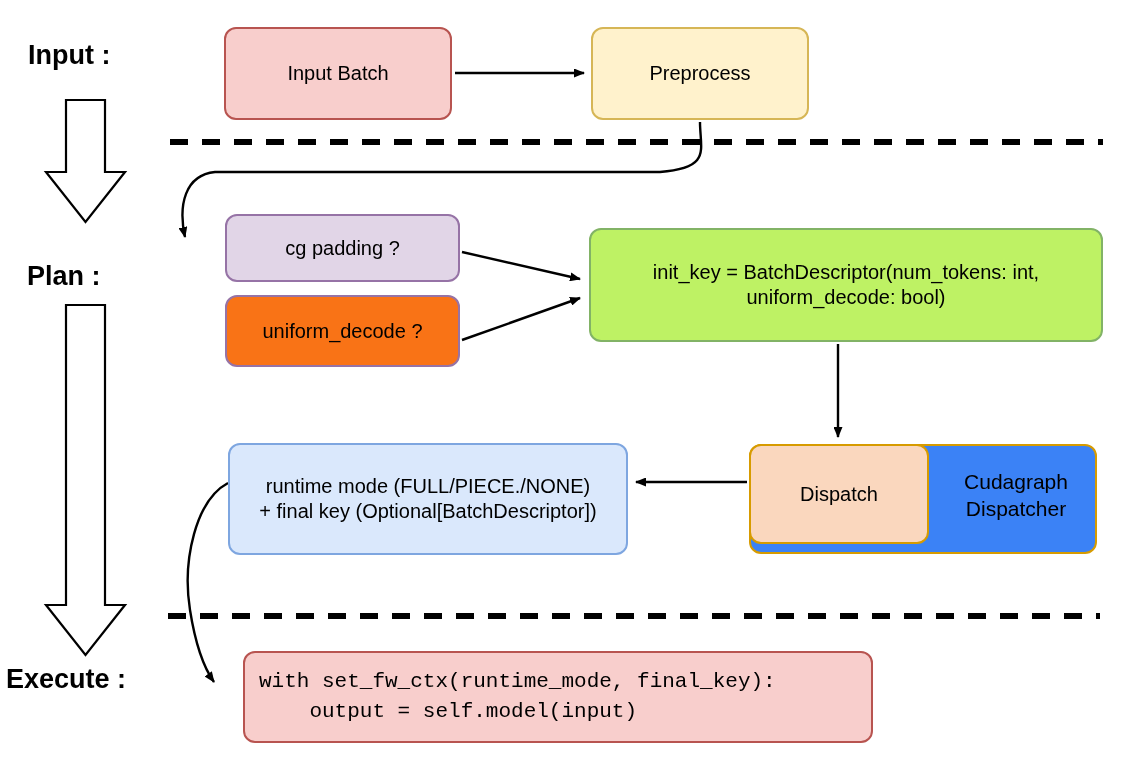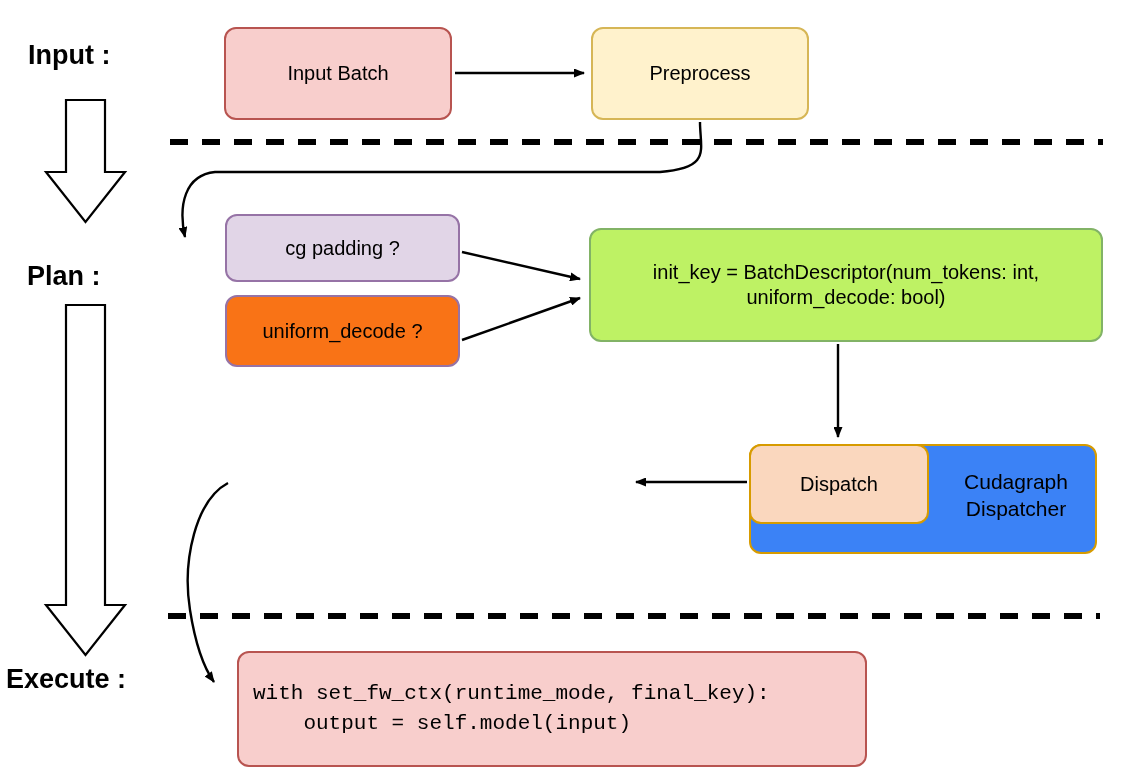--- a/index.html
+++ b/index.html
@@ -19,22 +19,22 @@
   #n_input_batch{left:224px;top:27px;width:228px;height:93px;text-align:center;}
   #n_preprocess{left:591px;top:27px;width:218px;height:93px;}
   #n_cg_padding{left:225px;top:214px;width:235px;height:68px;}
   #n_uniform_decode{left:225px;top:295px;width:235px;height:72px;}
   #n_init_key{left:589px;top:228px;width:514px;height:114px;}
   #n_runtime_mode{left:228px;top:443px;width:400px;height:112px;}
   #n_dispatcher_outer{left:749px;top:444px;width:348px;height:110px;
         align-items:flex-start;padding-top:0;}
   #n_dispatcher_outer .outer-text{position:absolute;left:190px;top:22px;width:150px;
         font-size:21px;line-height:1.3;text-align:center;}
-  #n_dispatch_inner{left:749px;top:444px;width:180px;height:80px;z-index:3;}
-  #n_exec_code{left:237px;top:651px;width:630px;height:116px;padding-left:14px;}
+  #n_dispatch_inner{left:749px;top:444px;width:180px;height:100px;z-index:3;}
+  #n_exec_code{left:243px;top:651px;width:630px;height:92px;padding-left:14px;}
 </style>
 </head>
 <body style="background: rgb(255, 255, 255);">
 
 <div id="stage">
 
   <div class="stage-label" style="left:28px;top:40px;text-align:center;">Input :</div>
 
   <div class="stage-label" style="left:27px;top:232px;margin-top:29px;">Plan :</div>
 
@@ -88,20 +88,24 @@
 
   <div class="node" id="n_uniform_decode" style="background: #f97316; border-color: rgb(150, 115, 166);">
     <span>uniform_decode ?</span>
   </div>
 
   <div class="node multiline" id="n_init_key" style="background: #bef264; border-color: rgb(130, 179, 102);">
     <span class="multiline">init_key = BatchDescriptor(num_tokens: int,
 uniform_decode: bool)</span>
   </div>
 
+  <div class="node multiline" id="n_runtime_mode" style="background: rgb(218, 232, 252); border-color: rgb(126, 166, 224);">
+    <span class="multiline">runtime mode (FULL/PIECE./NONE)
++ final key (Optional[BatchDescriptor])</span>
+  </div>
 
   <div class="node" id="n_dispatcher_outer" style="background: #3b82f6; border-color: rgb(215, 155, 0);">
     <span class="outer-text multiline">Cudagraph
 Dispatcher</span>
   </div>
 
   <div class="node" id="n_dispatch_inner" style="background: rgb(250, 215, 190); border-color: rgb(215, 155, 0);">
     <span>Dispatch</span>
   </div>
 

